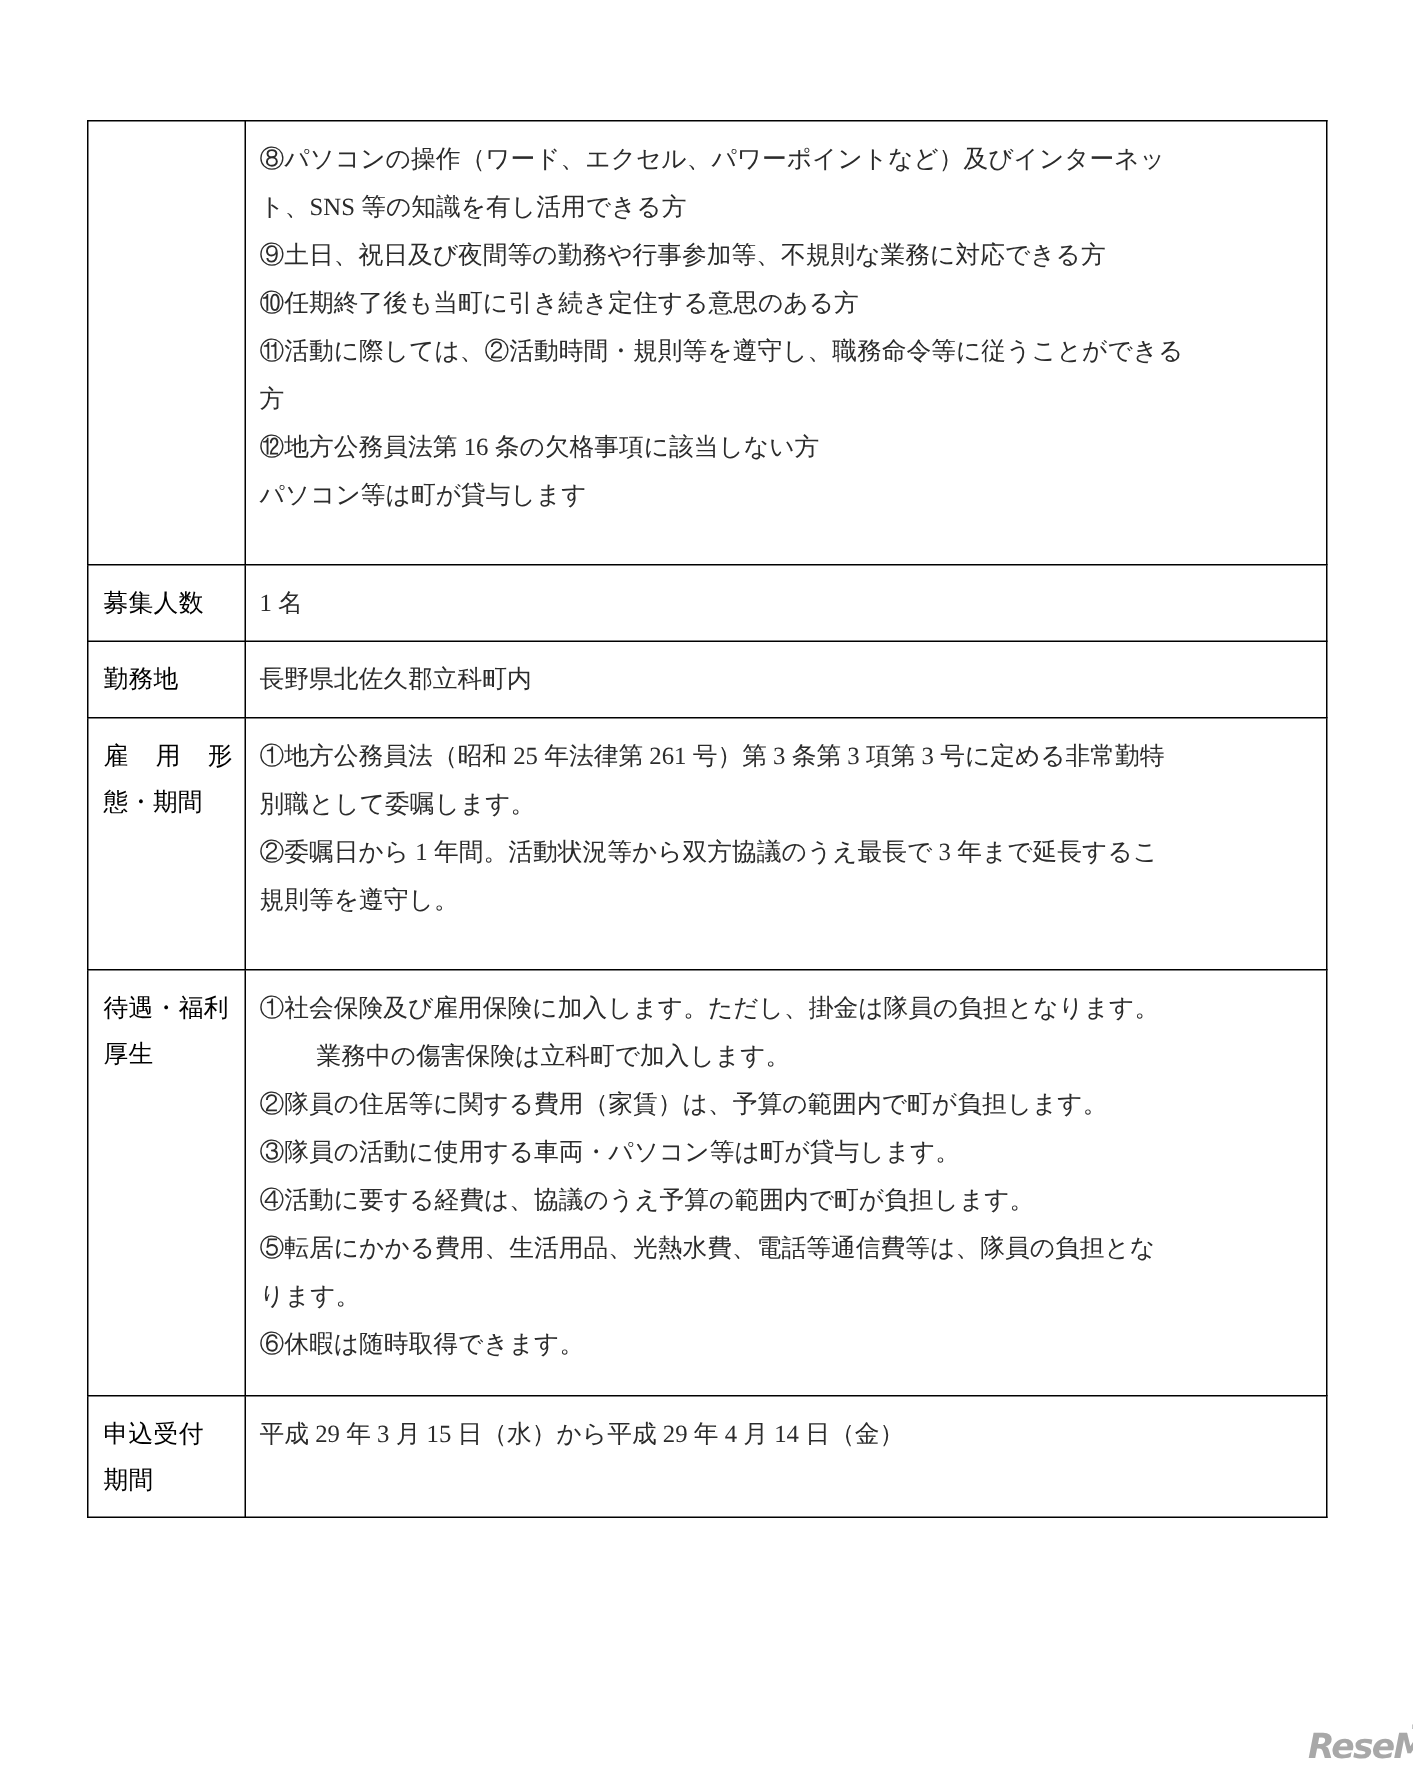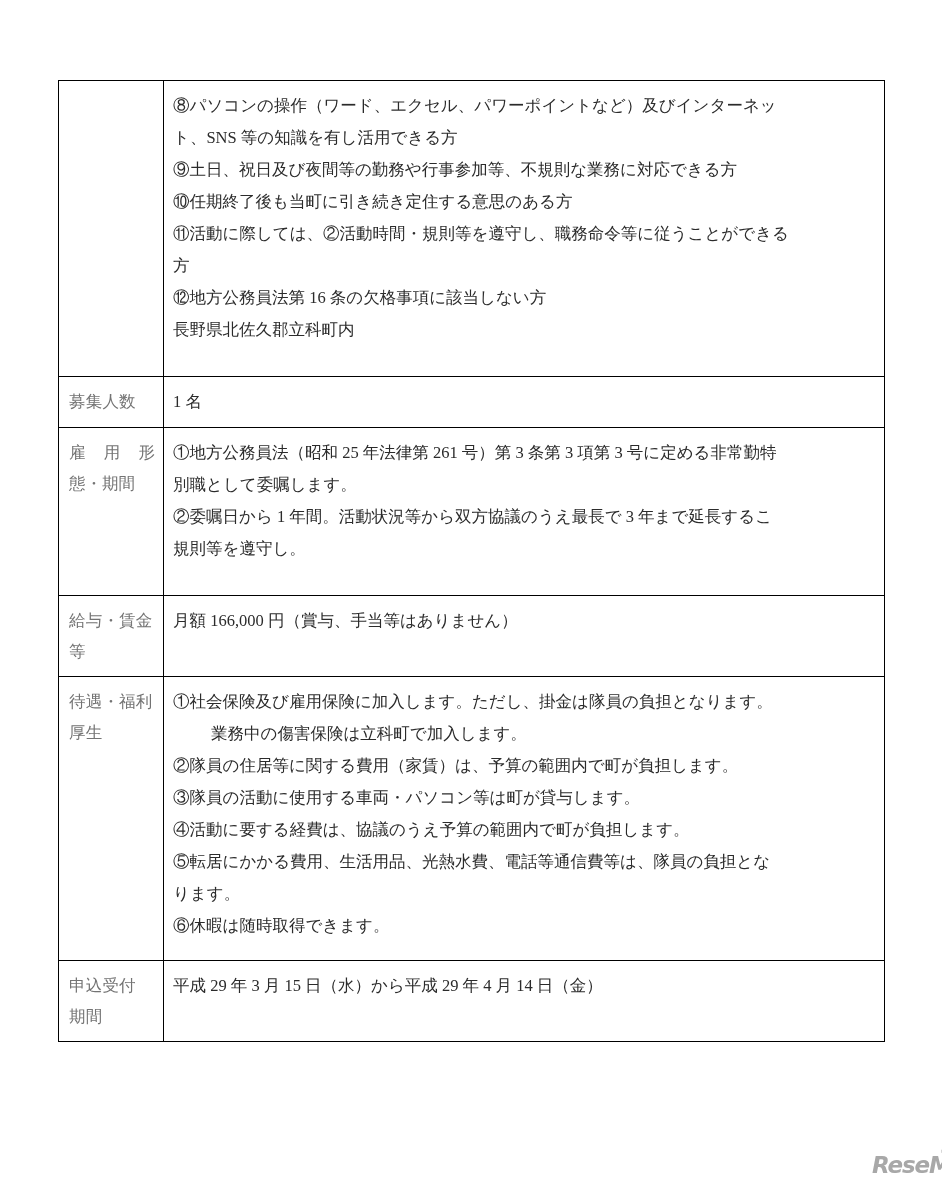--- a/index.html
+++ b/index.html
@@ -41,21 +41,21 @@
     padding: 0;
   }
   .col-label { width: 105px; }
   .col-value { width: 721px; }
 
   .label-cell {
     padding: 9px 9px 9px 10px;
     font-size: 16.5px;
     line-height: 31px;
     letter-spacing: 0.2px;
-    color: #737373;
+    color: #000000;
   }
   .label-cell.spread {
     
     letter-spacing: 0;
   }
   .label-line {
     display: block;
     white-space: nowrap;
   }
   .label-line.justify {
@@ -134,38 +134,50 @@
         </td>
         <td>
           <div class="value-cell pad-bottom-lg">
             <p>⑧パソコンの操作（ワード、エクセル、パワーポイントなど）及びインターネッ</p>
             <p>ト、SNS 等の知識を有し活用できる方</p>
             <p>⑨土日、祝日及び夜間等の勤務や行事参加等、不規則な業務に対応できる方</p>
             <p>⑩任期終了後も当町に引き続き定住する意思のある方</p>
             <p>⑪活動に際しては、②活動時間・規則等を遵守し、職務命令等に従うことができる</p>
             <p>方</p>
             <p>⑫地方公務員法第 16 条の欠格事項に該当しない方</p>
-            <p>長野県北佐久郡立科町内</p>
+            <p>パソコン等は町が貸与します</p>
           </div>
         </td>
       </tr>
 
       <tr>
         <td>
           <div class="label-cell">
             <span class="label-line">募集人数</span>
           </div>
         </td>
         <td>
           <div class="value-cell">
             <p>1 名</p>
           </div>
         </td>
       </tr>
 
+      <tr>
+        <td>
+          <div class="label-cell">
+            <span class="label-line">勤務地</span>
+          </div>
+        </td>
+        <td>
+          <div class="value-cell">
+            <p>長野県北佐久郡立科町内</p>
+          </div>
+        </td>
+      </tr>
 
 
       <tr>
         <td>
           <div class="label-cell spread">
             <span class="label-line justify">
               <span>雇</span>
               <span>用</span>
               <span>形</span>
             </span>
@@ -175,33 +187,20 @@
         <td>
           <div class="value-cell pad-bottom-lg">
             <p>①地方公務員法（昭和 25 年法律第 261 号）第 3 条第 3 項第 3 号に定める非常勤特</p>
             <p>別職として委嘱します。</p>
             <p>②委嘱日から 1 年間。活動状況等から双方協議のうえ最長で 3 年まで延長するこ</p>
             <p>規則等を遵守し。</p>
           </div>
         </td>
       </tr>
 
-      <tr>
-        <td>
-          <div class="label-cell">
-            <span class="label-line">給与・賃金</span>
-            <span class="label-line">等</span>
-          </div>
-        </td>
-        <td>
-          <div class="value-cell">
-            <p>月額 166,000 円（賞与、手当等はありません）</p>
-          </div>
-        </td>
-      </tr>
 
       <tr>
         <td>
           <div class="label-cell">
             <span class="label-line">待遇・福利</span>
             <span class="label-line">厚生</span>
           </div>
         </td>
         <td>
           <div class="value-cell pad-bottom-md">

